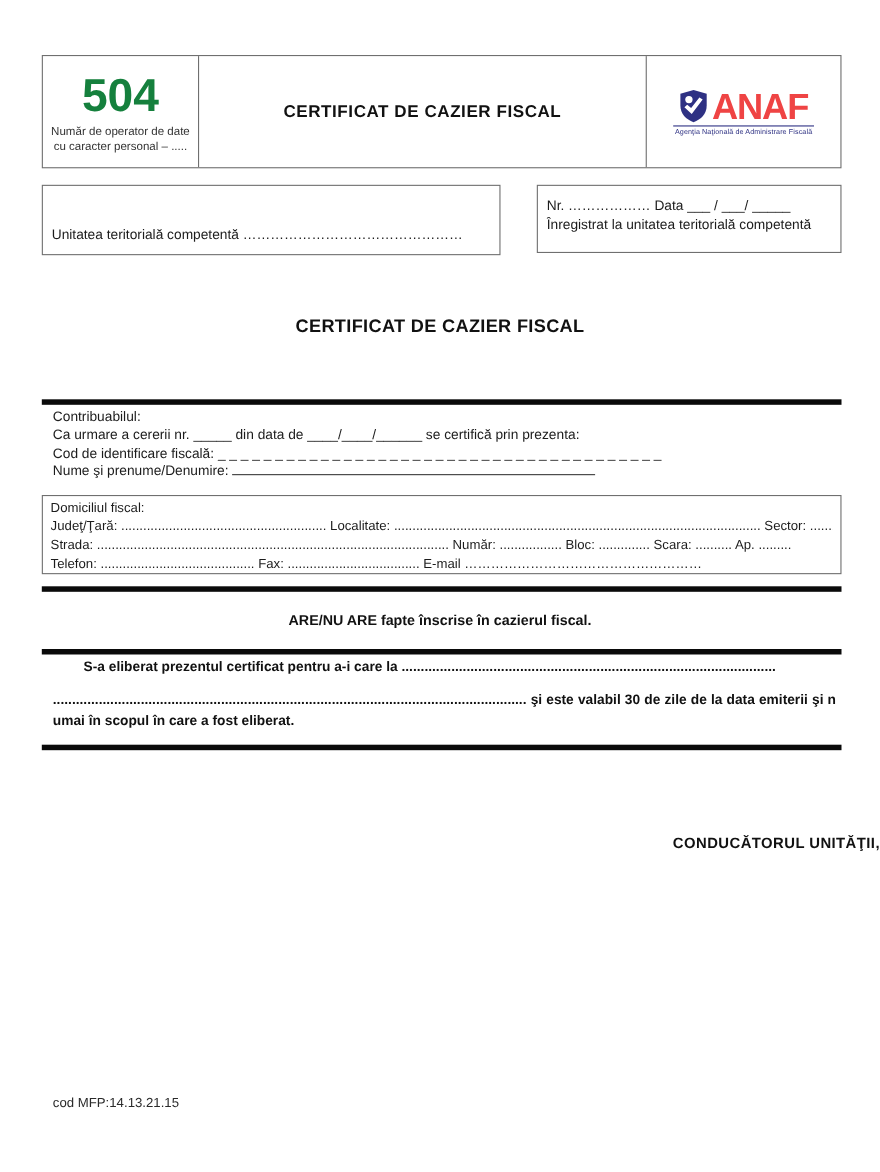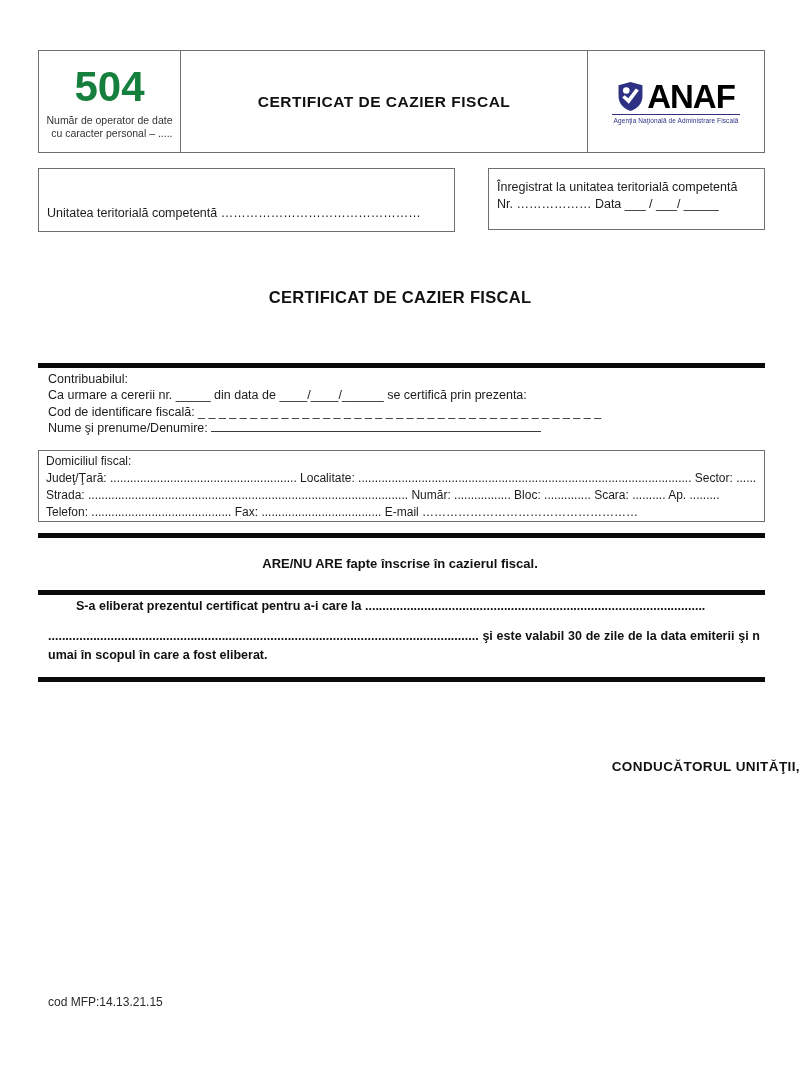--- a/index.html
+++ b/index.html
@@ -8,21 +8,21 @@
     font-family:"Liberation Sans","DejaVu Sans",sans-serif;color:#1c1c1c;
   }
   
   .header-table{
     position:absolute;left:38px;top:50px;width:727px;height:103px;
     border:1px solid #6f6f6f;display:flex;box-sizing:border-box;
   }
   .hcell{box-sizing:border-box;display:flex;flex-direction:column;align-items:center;justify-content:center;}
   .hcell-form{width:142px;border-right:1px solid #6f6f6f;}
   .form-number{font-size:42px;font-weight:bold;color:#15803d;line-height:1;margin-top:2px;}
-  .operator-note{font-size:10.5px;line-height:13px;text-align:right;color:#333;margin-top:6px;}
+  .operator-note{font-size:10.5px;line-height:13px;text-align:center;color:#333;margin-top:6px;}
   .hcell-title{flex:1;border-right:1px solid #6f6f6f;}
   .header-title{font-size:15.5px;font-weight:bold;letter-spacing:.5px;color:#111;}
   .hcell-logo{width:176px;}
   .anaf-row{display:flex;align-items:center;gap:3px;}
   .anaf-wordmark{font-size:33px;font-weight:bold;letter-spacing:-1px;line-height:1;}
   .anaf-underline{height:1px;width:128px;margin:1px 0 2px 0;}
   .anaf-subtitle{font-size:6.5px;letter-spacing:.1px;}
   
   .unit-box{
     position:absolute;left:38px;top:168px;width:417px;height:64px;border:1px solid #6f6f6f;
@@ -82,33 +82,33 @@
     </div>
     <div class="hcell hcell-logo">
       <div class="anaf-row">
         <span style="display:inline-block;line-height:0;">
           <svg width="27" height="31" viewBox="0 0 24 28">
             <path d="M12 0.8 L22.8 3.8 V13.5 C22.8 20.5 18.2 24.9 12 27.2 C5.8 24.9 1.2 20.5 1.2 13.5 V3.8 Z" fill="#2e3183"></path>
             <circle cx="8.2" cy="8.6" r="3" fill="#ffffff"></circle>
             <path d="M4.5 15 L10.5 20.5 L19.5 8.5 L16.8 6.8 L10 15.5 L6.8 12.8 Z" fill="#ffffff"></path>
           </svg>
         </span>
-        <span class="anaf-wordmark" style="color:#000000;">ANAF</span>
+        <span class="anaf-wordmark" style="color:#ef4444;">ANAF</span>
       </div>
       <div class="anaf-underline" style="background:#2e3183;"></div>
       <div class="anaf-subtitle" style="color:#2e3183;">Agenţia Naţională de Administrare Fiscală</div>
     </div>
   </div>
 
   <div class="unit-box">
     <span>Unitatea teritorială competentă …………………………………………</span>
   </div>
   <div class="reg-box">
+    <div>Nr. ……………… Data ___ / ___/ _____</div>
     <div>Înregistrat la unitatea teritorială competentă</div>
-    <div>Nr. ……………… Data ___ / ___/ _____</div>
   </div>
 
   <div class="main-title">CERTIFICAT DE CAZIER FISCAL</div>
 
   <div class="bar bar1"></div>
 
   <div class="certify">
     <div class="line">Contribuabilul:</div>
     <div class="line">Ca urmare a cererii nr. _____ din data de ____/____/______ se certifică prin prezenta:</div>
     <div class="line">Cod de identificare fiscală: _ _ _ _ _ _ _ _ _ _ _ _ _ _ _ _ _ _ _ _ _ _ _ _ _ _ _ _ _ _ _ _ _ _ _ _ _ _ _</div>

